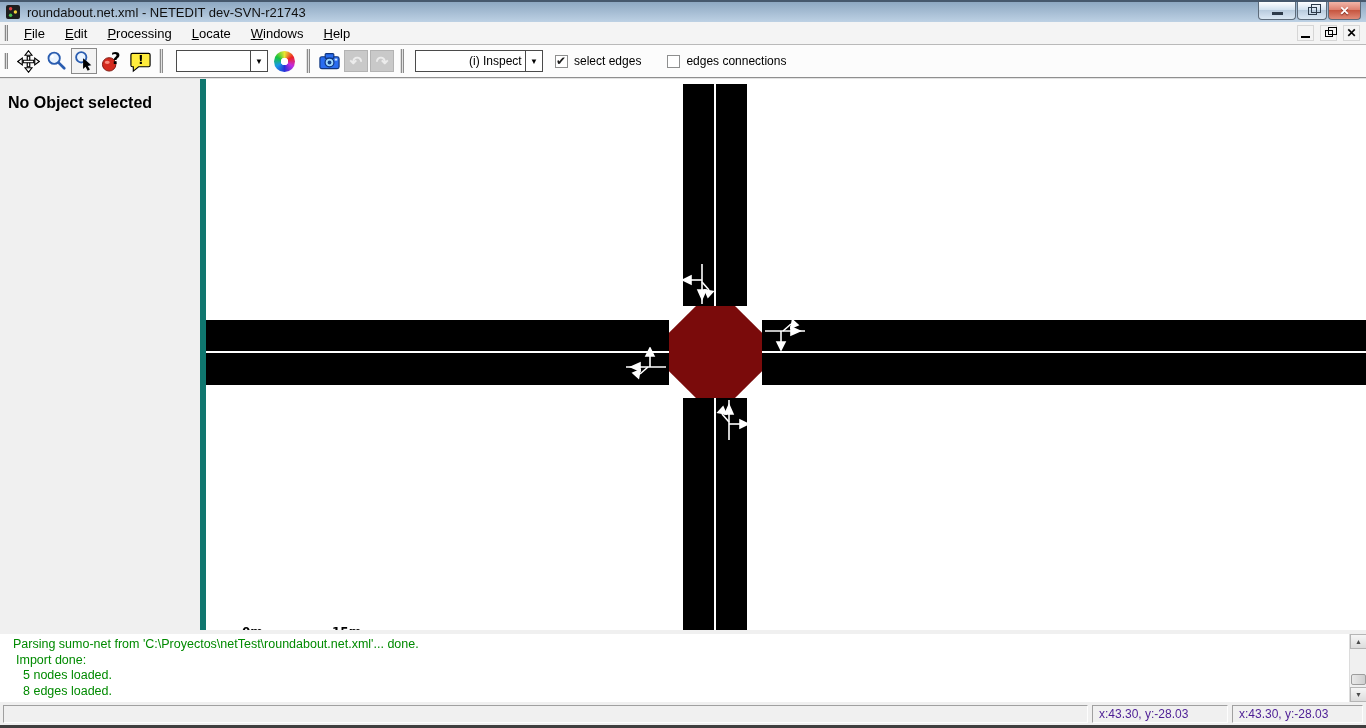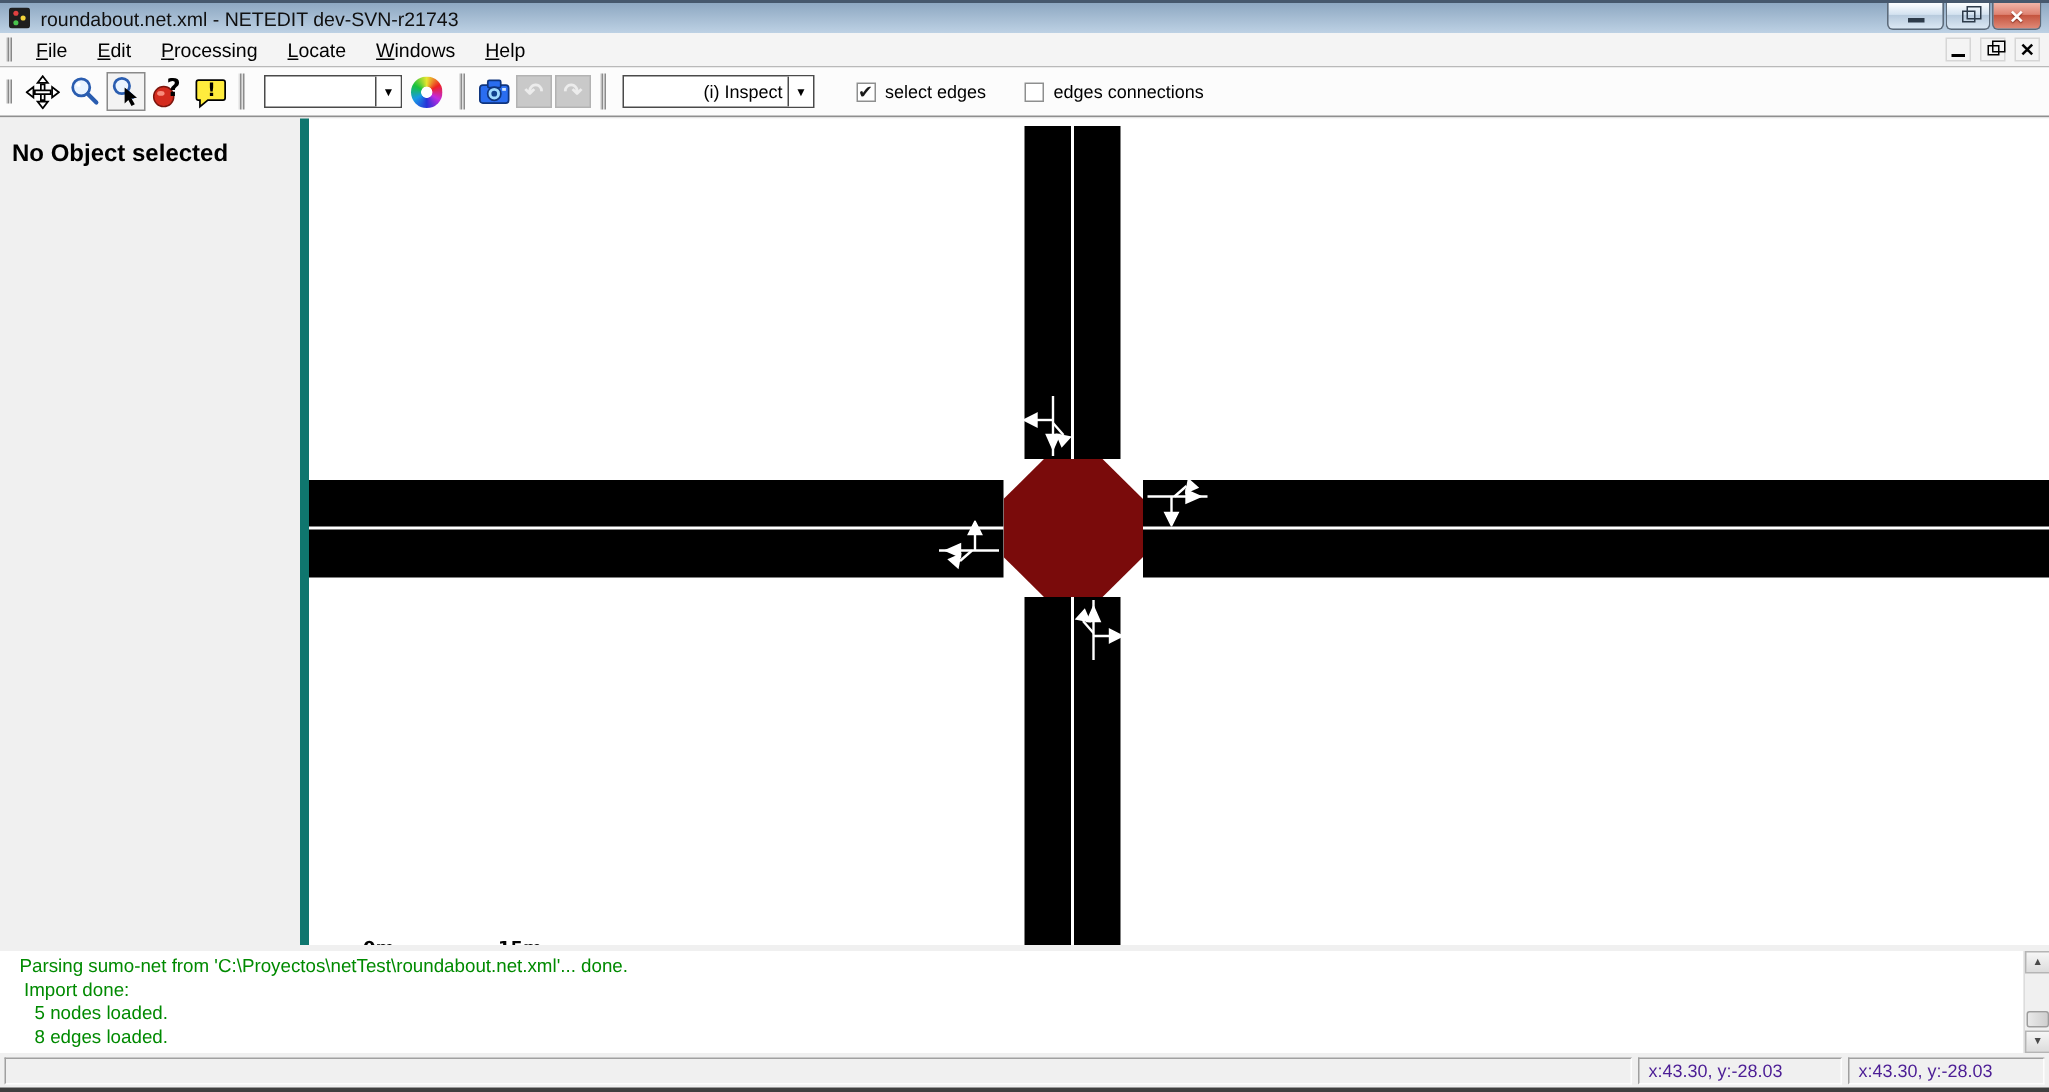--- a/index.html
+++ b/index.html
@@ -50,21 +50,21 @@
   .tbtn.disabled span { color:#ececec; font-size:15px; font-weight:bold; line-height:1; }
   .combo { height:22px; background:#fff; border:1px solid #4a4a4a; display:flex; align-items:center; position:relative; }
   .combo .combo-text { flex:1; padding:0 5px; font-size:12px; color:#000; white-space:nowrap; overflow:hidden; }
   .combo .combo-arrow { width:17px; height:100%; border-left:1px solid #4a4a4a; background:#fff;
     display:flex; align-items:center; justify-content:center; font-size:8px; color:#000; }
   .combo.view { width:92px; margin-left:8px; }
   .combo.mode { width:128px; margin-left:6px;padding-left:48px; }
   .colorwheel { width:21px; height:21px; border-radius:50%; margin:0 6px;
     background:radial-gradient(circle at 50% 50%, #fff 0 3.5px, rgba(255,255,255,0) 4px),
       conic-gradient(#e8e631,#ee2222,#c22ae0,#2633d8,#1899e5,#17c23c,#e8e631); }
-  .checkbox-group { display:flex; align-items:center; margin-left:28px; }
+  .checkbox-group { display:flex; align-items:center; margin-left:12px; }
   .checkbox { width:13px; height:13px; background:#fff; border:1px solid #8e8f8f; position:relative; }
   .checkbox.checked:after { content:"✔"; position:absolute; left:0px; top:-2px; font-size:12px; color:#1a1a1a; }
   .checkbox-label { margin-left:6px; font-size:12px; color:#000; }
   .cw-gap { margin-left:26px; }
 
   
   .content { position:absolute; left:0; top:79px; width:1366px; height:551px; display:flex; }
   .inspector { width:206px; height:551px; background:#f0f0f0; border-right:6px solid #0f766e; }
   .inspector .panel-title { font-size:16px; font-weight:bold; color:#000; padding:15px 0 0 8px; }
   .canvas { position:relative; width:1160px; height:551px; background:#fff; overflow:hidden; }

